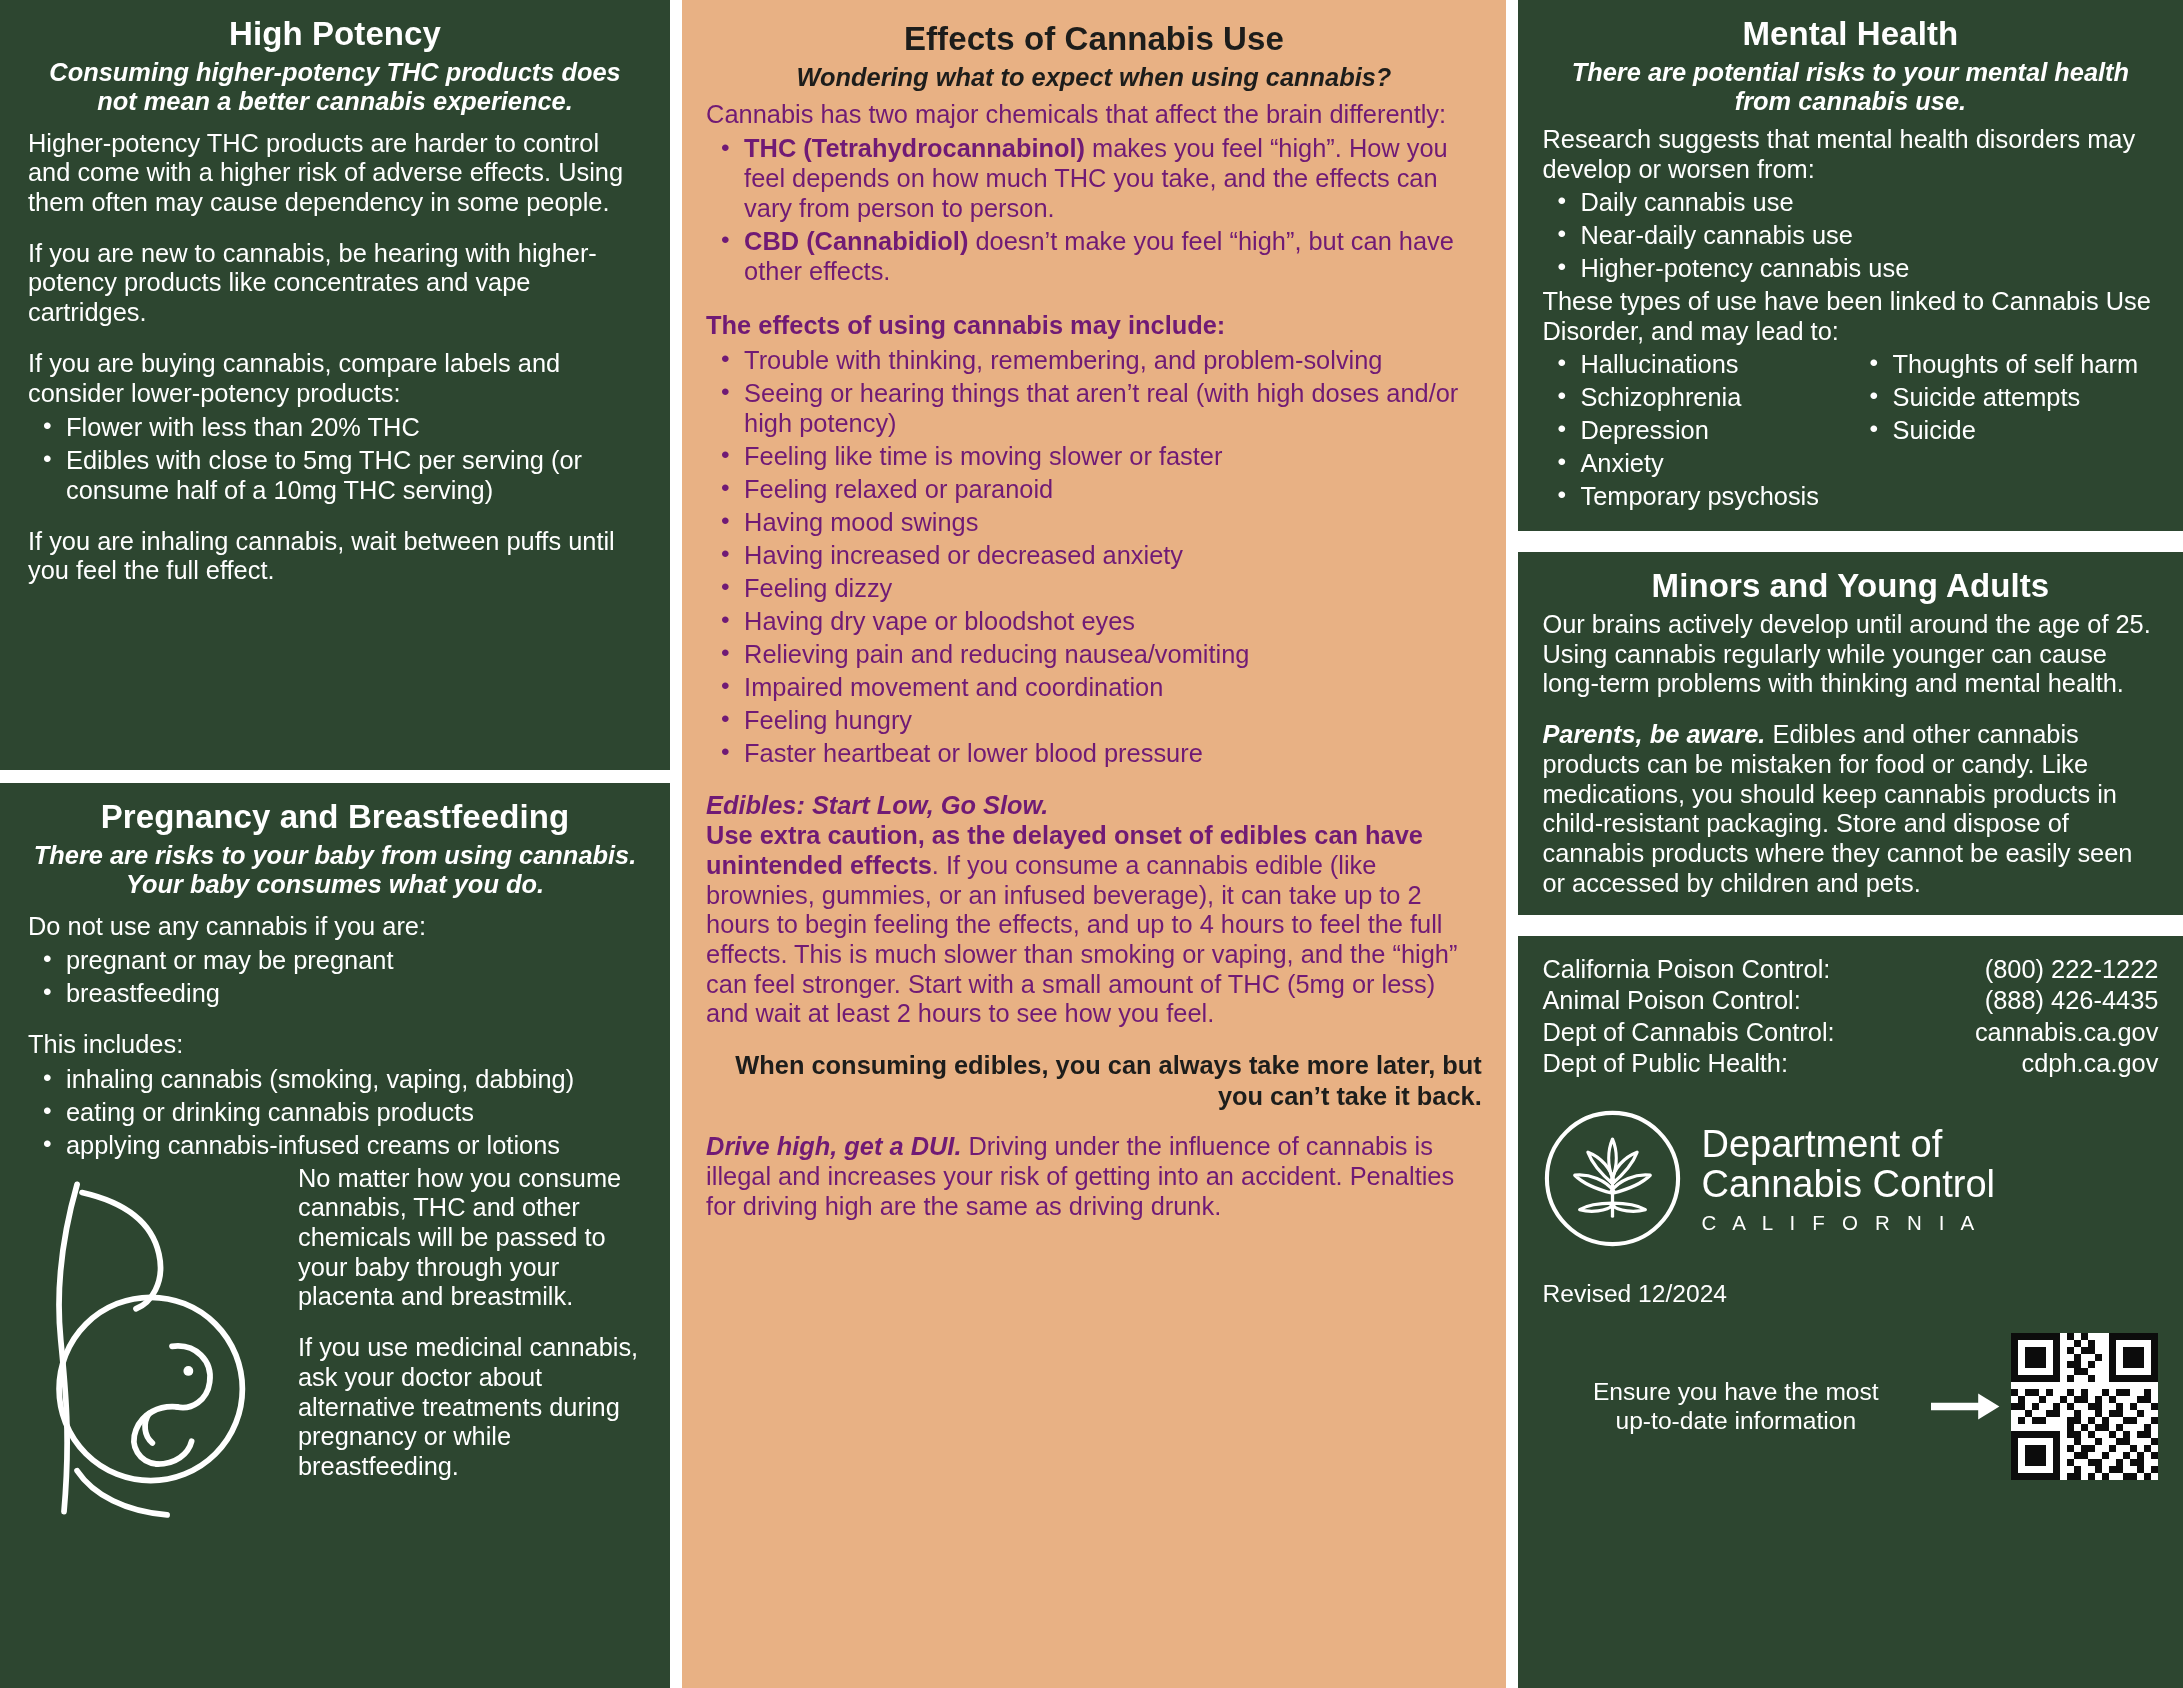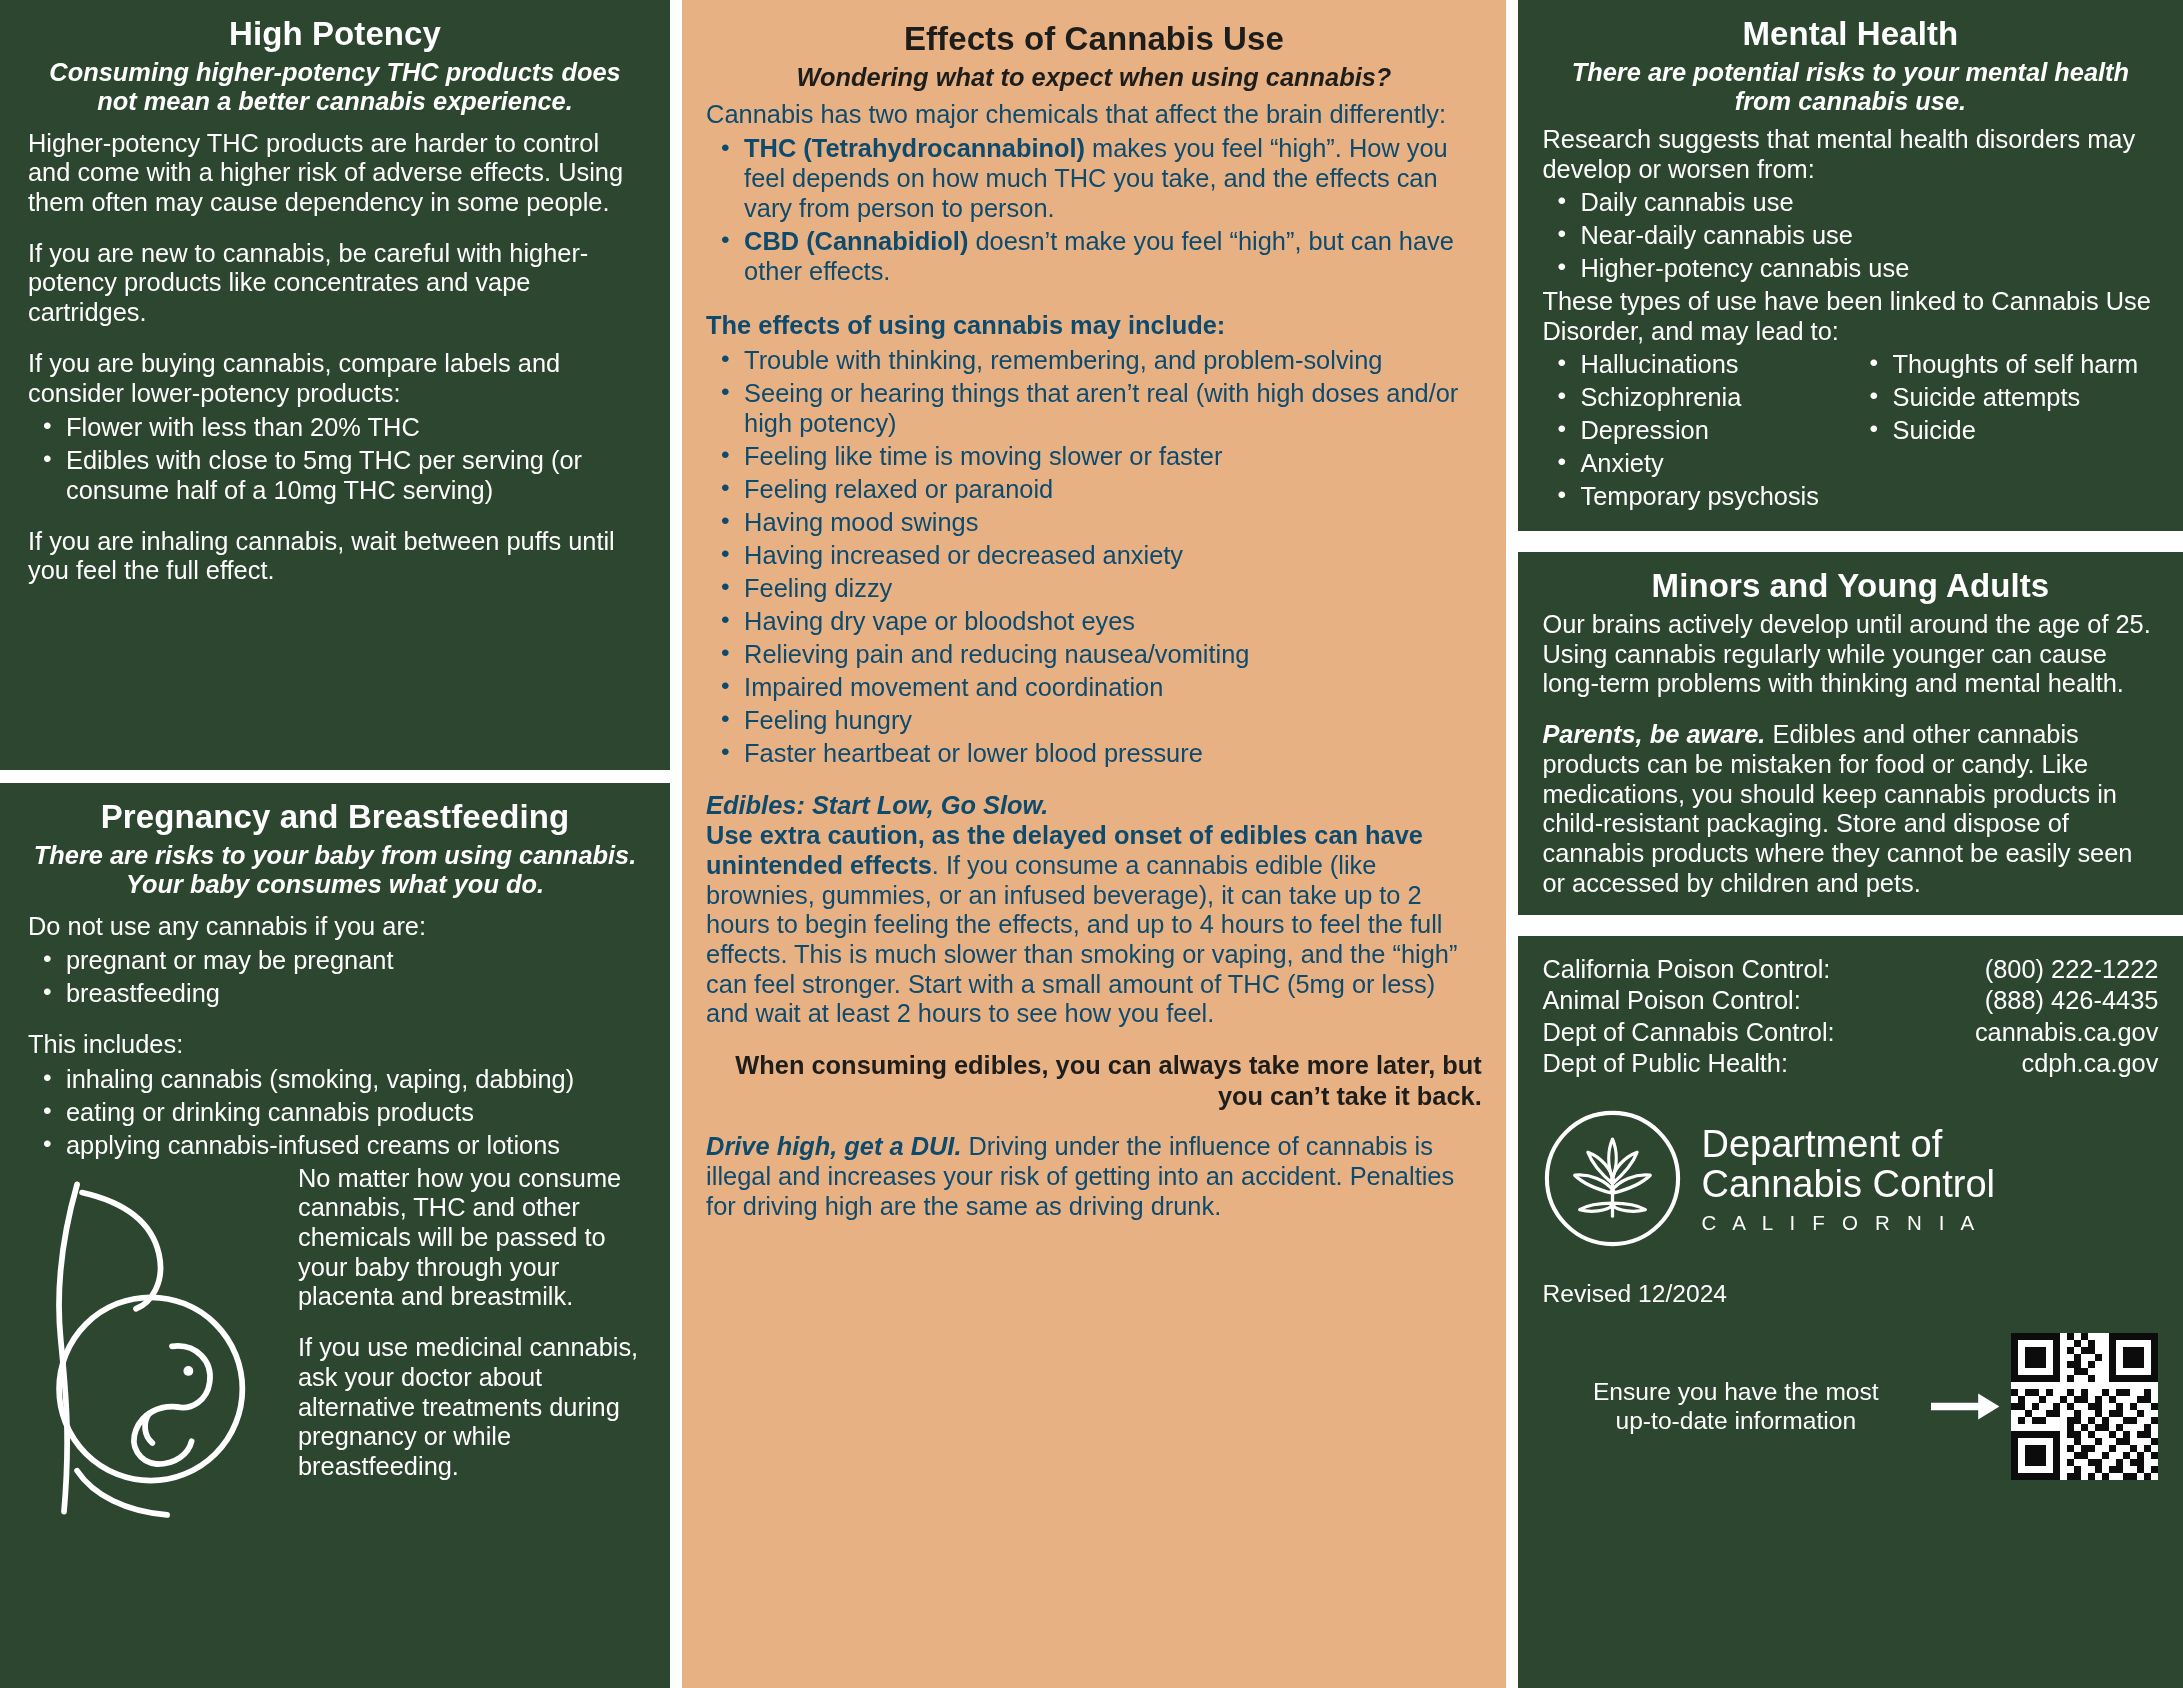--- a/index.html
+++ b/index.html
@@ -104,21 +104,21 @@
   .preg-figure {
     float: left;
     width: 270px;
     height: 360px;
     margin: 4.9px 11.5px 0 0;
     shape-outside: content-box;
   }
   
   .col-mid h2.sec-title { color: #1d1d1b; }
   .col-mid .sec-sub { color: #1d1d1b; }
-  .col-mid p.body, .col-mid ul.bullets { color: #0c4a6e; }
+  .col-mid p.body, .col-mid ul.bullets { color: #701a75; }
   .mid-center {
     text-align: right;
     font-weight: bold;
     font-size: 25.4px;
     line-height: 1.2;
     margin: 0 0 21px 0;
   }
   
   #panel-mental-health {
     padding: 6.6px 24.6px 16.4px 24.6px;
@@ -204,21 +204,21 @@
 <body>
 
 <div class="page">
 
   <div class="col-left">
 
     <section class="panel-green" id="panel-high-potency">
       <h2 class="sec-title">High Potency</h2>
       <div class="sec-sub">Consuming higher-potency THC products does not mean a better cannabis experience.</div>
       <p class="body">Higher-potency THC products are harder to control and come with a higher risk of adverse effects. Using them often may cause dependency in some people.</p>
-      <p class="body">If you are new to cannabis, be careful with higher-potency products like concentrates and vape cartridges.</p>
+      <p class="body">If you are new to cannabis, be hearing with higher-potency products like concentrates and vape cartridges.</p>
       <p class="body" style="margin-bottom:4.9px;">If you are buying cannabis, compare labels and consider lower-potency products:</p>
       <ul class="bullets">
         <li>Flower with less than 20% THC</li>
         <li>Edibles with close to 5mg THC per serving (or consume half of a 10mg THC serving)</li>
       </ul>
       <p class="body tight">If you are inhaling cannabis, wait between puffs until you feel the full effect.</p>
     </section>
 
     <section class="panel-green" id="panel-pregnancy">
       <h2 class="sec-title">Pregnancy and Breastfeeding</h2>

